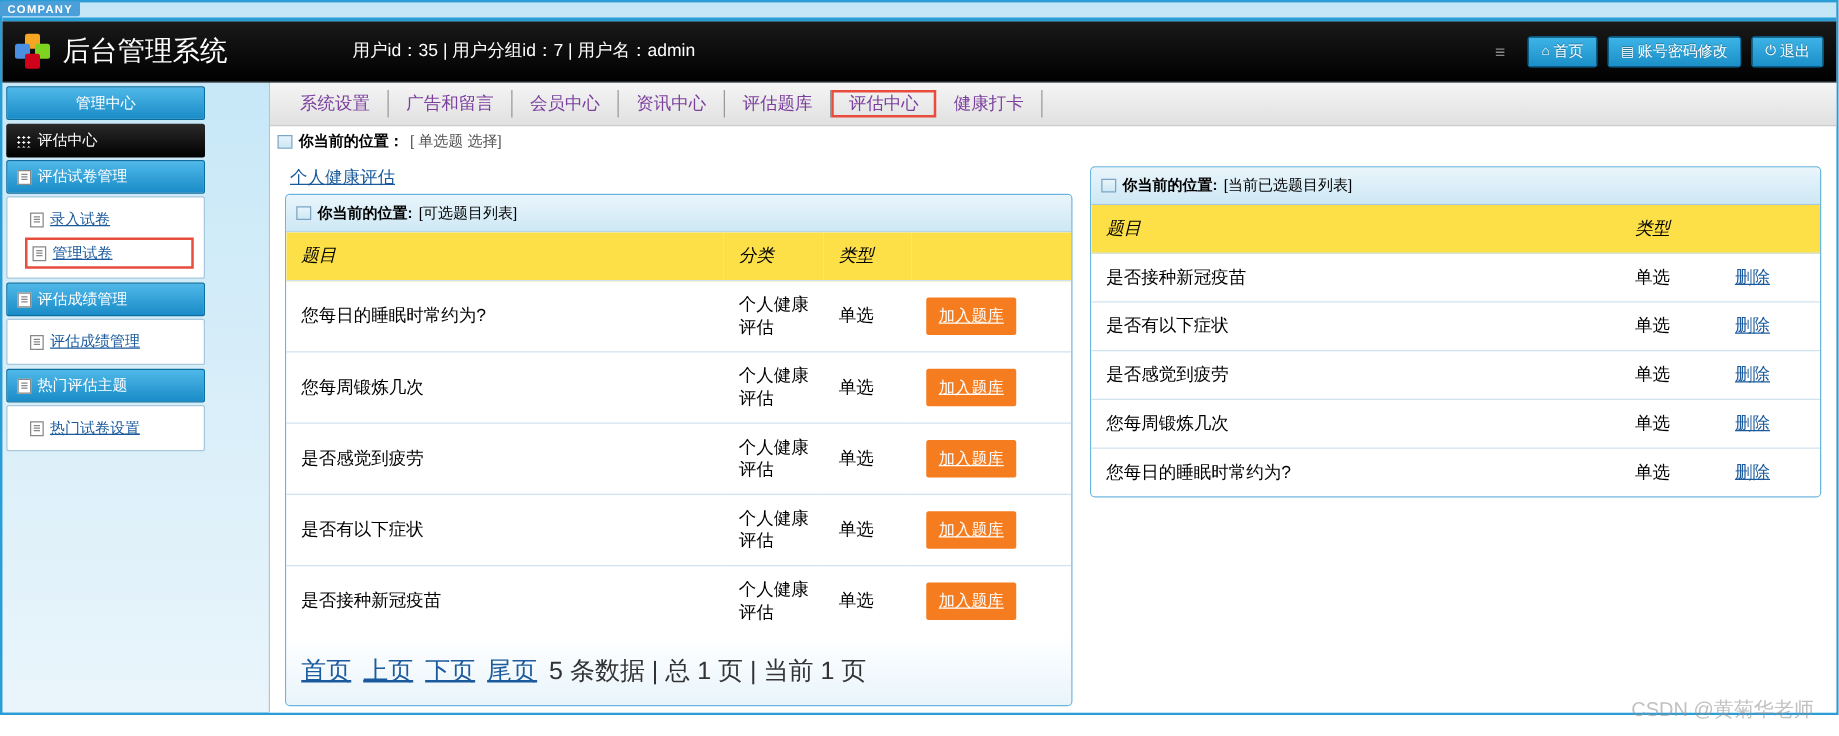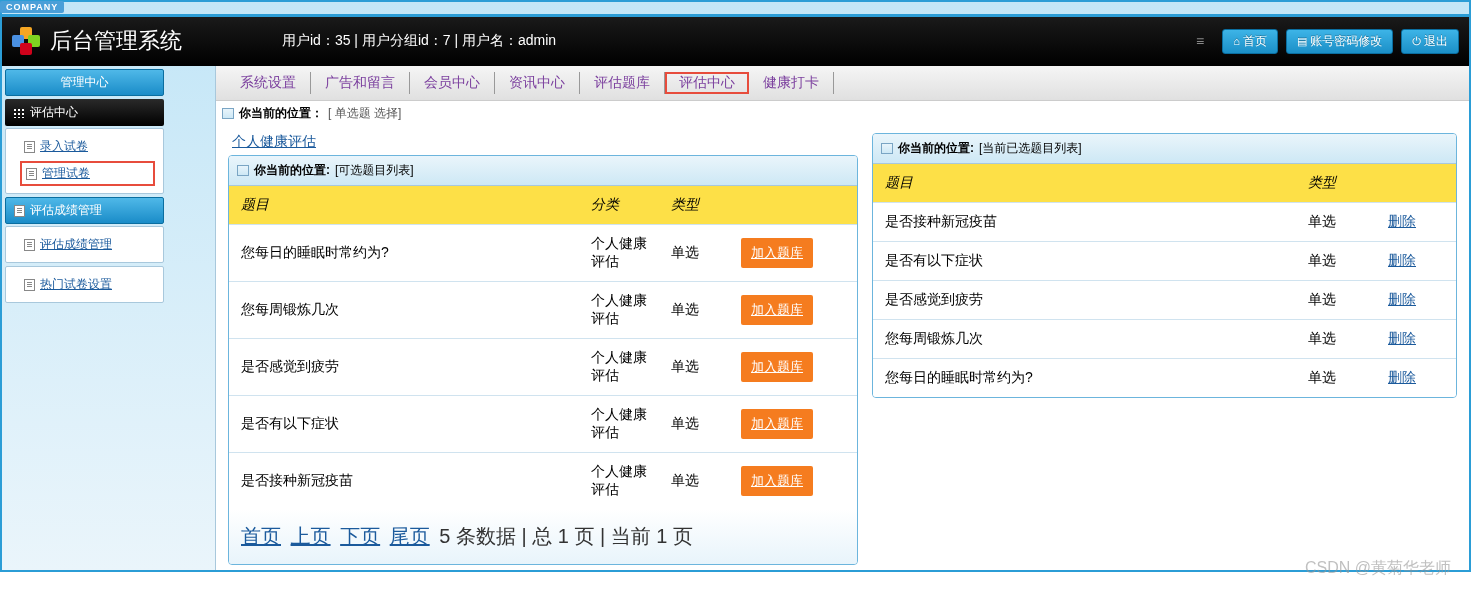--- a/index.html
+++ b/index.html
@@ -90,39 +90,47 @@
 </div>
 
 <div class="content">
   <div class="sidebar">
     <div class="sb-header">管理中心</div>
     <div class="sb-section">
           <span class="dots"></span>
           <span>评估中心</span>
         </div>
     <div id="sb-groups">
+          <div class="sb-group">
+            <span class="doc-ico"></span>
+            <span>评估试卷管理</span>
+          </div>
           <div class="sb-list">
             <div class="sb-item">
               <span class="doc-ico"></span>
               <span>录入试卷</span>
             </div>
             <div class="sb-item hl">
               <span class="doc-ico"></span>
               <span>管理试卷</span>
             </div>
           </div>
           <div class="sb-group">
             <span class="doc-ico"></span>
             <span>评估成绩管理</span>
           </div>
           <div class="sb-list">
             <div class="sb-item">
               <span class="doc-ico"></span>
               <span>评估成绩管理</span>
             </div>
+          </div>
+          <div class="sb-group">
+            <span class="doc-ico"></span>
+            <span>热门评估主题</span>
           </div>
           <div class="sb-list">
             <div class="sb-item">
               <span class="doc-ico"></span>
               <span>热门试卷设置</span>
             </div>
           </div>
         </div>
   </div>
 

